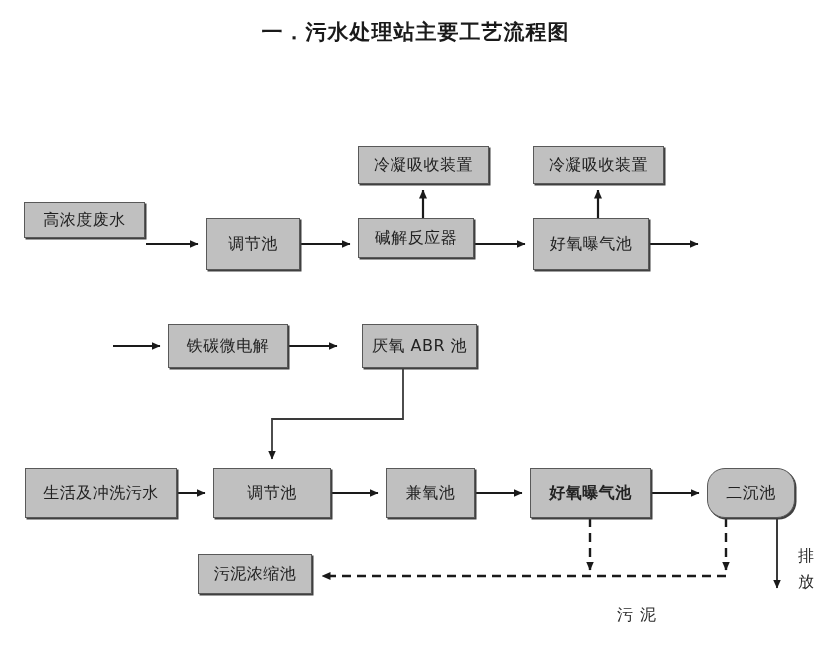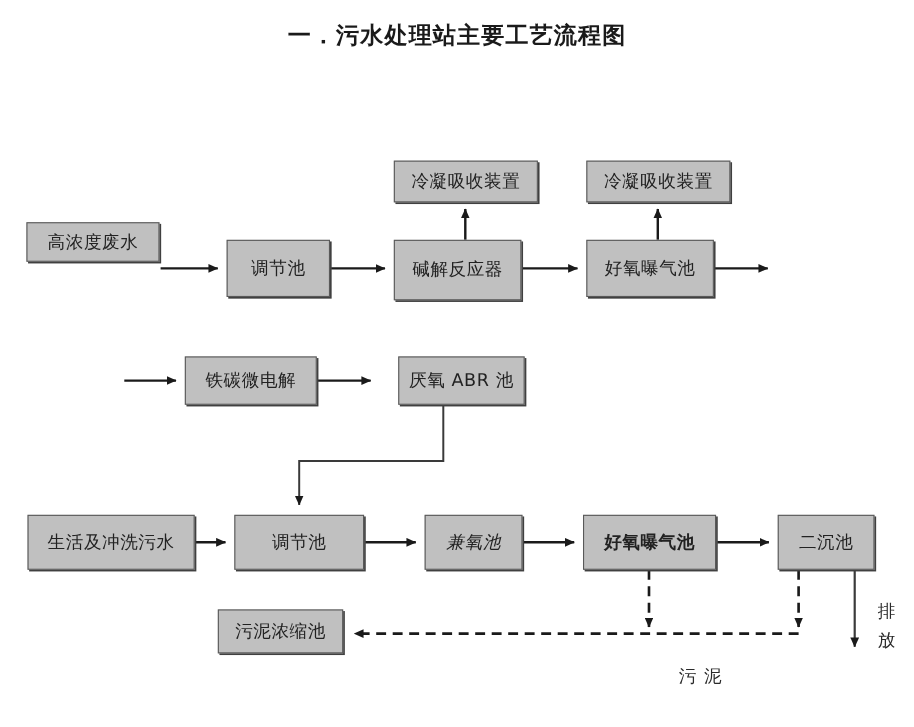--- a/index.html
+++ b/index.html
@@ -133,21 +133,21 @@
   </div>
 
   <div class="node" style="left:24px; top:202px; width:121px; height:36px;">
     <span>高浓度废水</span>
   </div>
 
   <div class="node" style="left:206px; top:218px; width:94px; height:52px;">
     <span>调节池</span>
   </div>
 
-  <div class="node" style="left:358px; top:218px; width:116px; height:55px;">
+  <div class="node" style="left:358px; top:218px; width:116px; height:40px;">
     <span>碱解反应器</span>
   </div>
 
   <div class="node" style="left:533px; top:218px; width:116px; height:52px;">
     <span>好氧曝气池</span>
   </div>
 
   <div class="node" style="left:168px; top:324px; width:120px; height:44px;">
     <span>铁碳微电解</span>
   </div>
@@ -157,29 +157,29 @@
   </div>
 
   <div class="node" style="left:25px; top:468px; width:152px; height:50px;">
     <span>生活及冲洗污水</span>
   </div>
 
   <div class="node" style="left:213px; top:468px; width:118px; height:50px;">
     <span>调节池</span>
   </div>
 
-  <div class="node" style="left:386px; top:468px; width:89px; height:50px;font-style:italic;">
+  <div class="node" style="left:386px; top:468px; width:89px; height:50px;">
     <span>兼氧池</span>
   </div>
 
   <div class="node" style="left:530px; top:468px; width:121px; height:50px;font-weight:bold;">
     <span>好氧曝气池</span>
   </div>
 
-  <div class="node" style="left:707px; top:468px; width:88px; height:50px;">
+  <div class="node" style="left:707px; top:468px; width:88px; height:50px;border-radius:18px;">
     <span>二沉池</span>
   </div>
 
   <div class="node" style="left:198px; top:554px; width:114px; height:40px;text-align:right;">
     <span>污泥浓缩池</span>
   </div>
 
   <div class="label-free" style="left:617px; top:605px;">污 泥</div>
 
   <div class="label-vert" style="left:796px; top:543px;">

